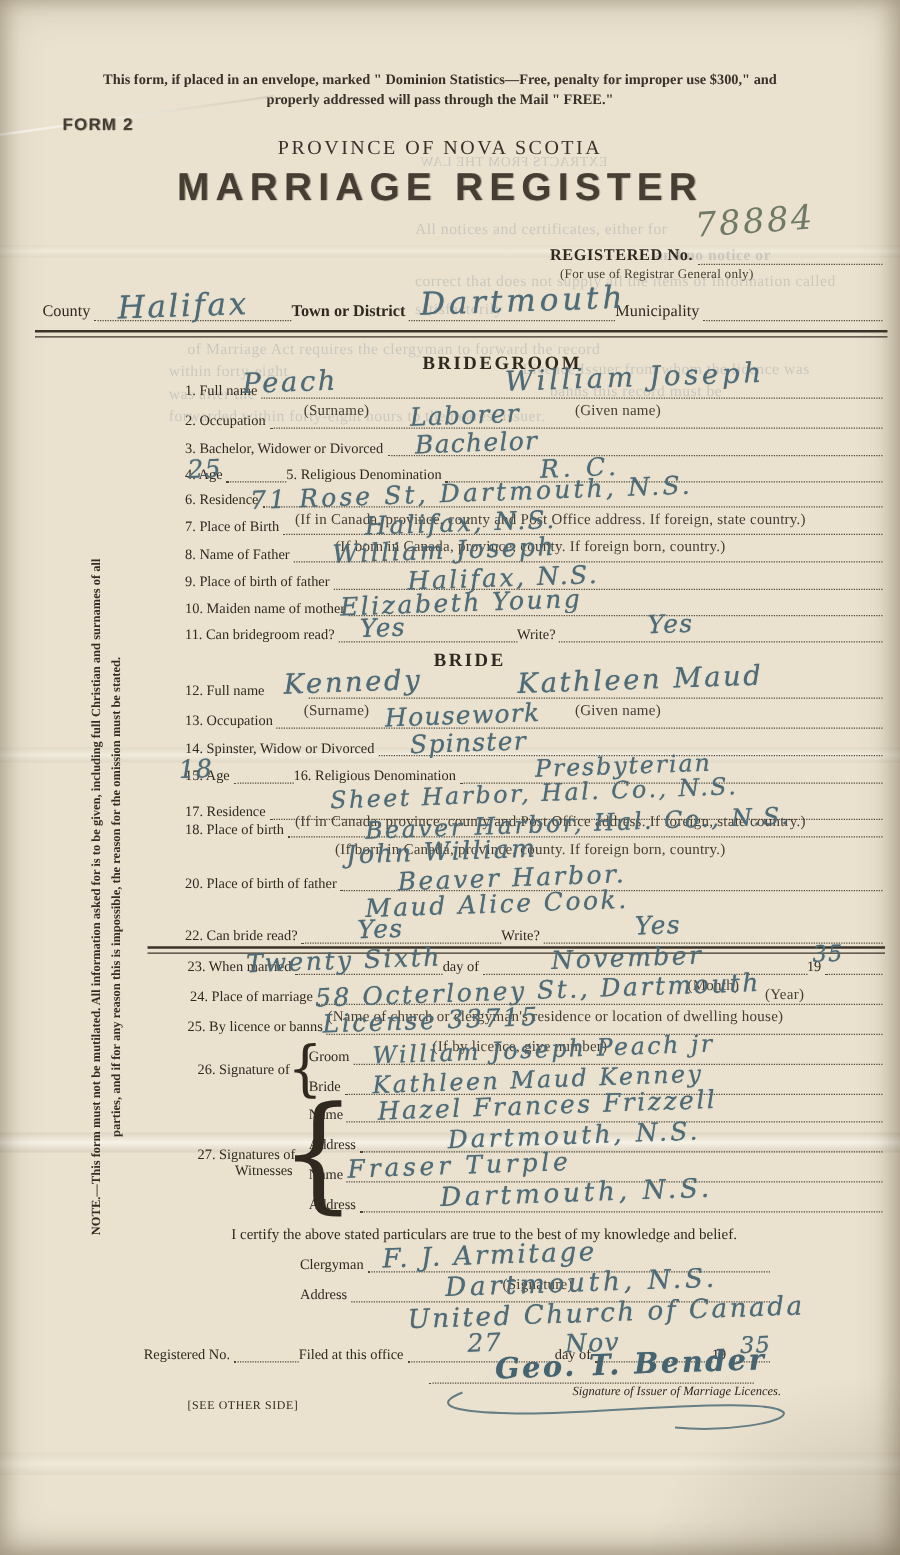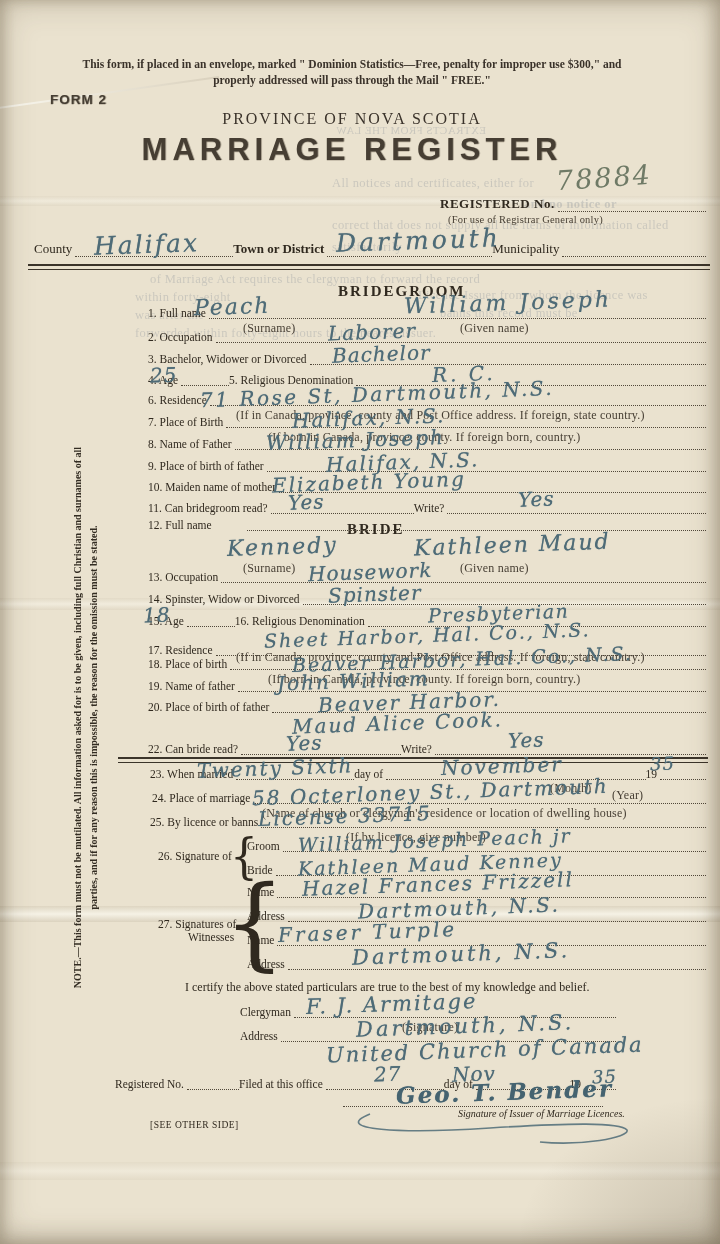--- a/index.html
+++ b/index.html
@@ -156,21 +156,21 @@
     <span class="lab">11. Can bridegroom read?</span>
     <span class="fill" style="width:143px;"></span>
     <span class="lab">Write?</span>
     <span class="fill grow"></span>
   </div>
   <div class="hw" style="left:288px;top:490px;font-size:20px;">Yes</div>
   <div class="hw" style="left:518px;top:487px;font-size:20px;">Yes</div>
 
   <div class="printed b" style="left:347px;top:521px;font-size:15px;letter-spacing:2px;">BRIDE</div>
 
-  <div class="frow" style="left:148px;top:515px;gap:32px;">
+  <div class="frow" style="left:148px;top:543px;gap:32px;">
     <span class="lab">12. Full name</span>
     <span class="fill grow"></span>
   </div>
   <div class="sub" style="left:243px;top:561px;">(Surname)</div>
   <div class="sub" style="left:460px;top:561px;">(Given name)</div>
   <div class="hw" style="left:227px;top:534px;font-size:22px;letter-spacing:2px;">Kennedy</div>
   <div class="hw" style="left:414px;top:532px;font-size:22px;letter-spacing:2px;">Kathleen  Maud</div>
 
   <div class="frow" style="left:148px;top:567px;">
     <span class="lab">13. Occupation</span>
@@ -200,24 +200,20 @@
   <div class="sub" style="left:236px;top:650px;">(If in Canada, province, county and Post Office address.   If foreign, state country.)</div>
   <div class="hw" style="left:264px;top:624px;font-size:19px;letter-spacing:2px;">Sheet Harbor, Hal. Co., N.S.</div>
 
   <div class="frow" style="left:148px;top:654px;">
     <span class="lab">18. Place of birth</span>
     <span class="fill grow"></span>
   </div>
   <div class="sub" style="left:268px;top:672px;">(If born in Canada, province, county.   If foreign born, country.)</div>
   <div class="hw" style="left:292px;top:648px;font-size:19px;letter-spacing:2px;">Beaver Harbor, Hal. Co., N.S.</div>
 
-  <div class="frow" style="left:148px;top:676px;">
-    <span class="lab">19. Name of father</span>
-    <span class="fill grow"></span>
-  </div>
   <div class="hw" style="left:277px;top:669px;font-size:20px;letter-spacing:2px;">John William</div>
 
   <div class="frow" style="left:148px;top:697px;">
     <span class="lab">20. Place of birth of father</span>
     <span class="fill grow"></span>
   </div>
   <div class="hw" style="left:318px;top:690px;font-size:20px;letter-spacing:2px;">Beaver Harbor.</div>
 
   <div class="hw" style="left:292px;top:711px;font-size:20px;letter-spacing:2px;">Maud Alice Cook.</div>
 

